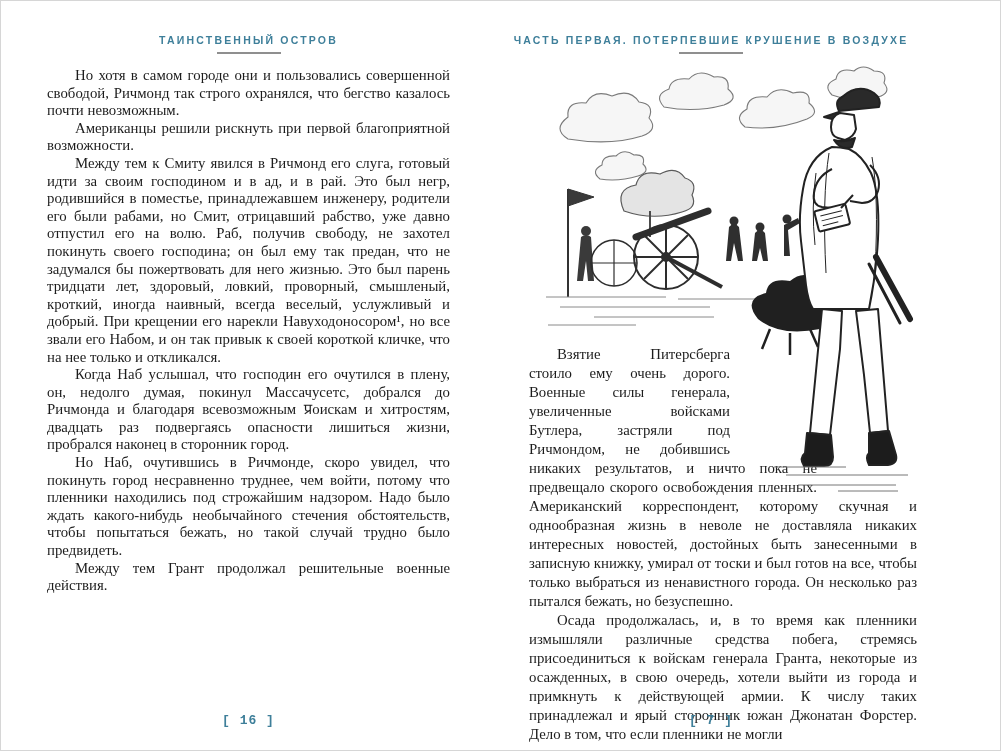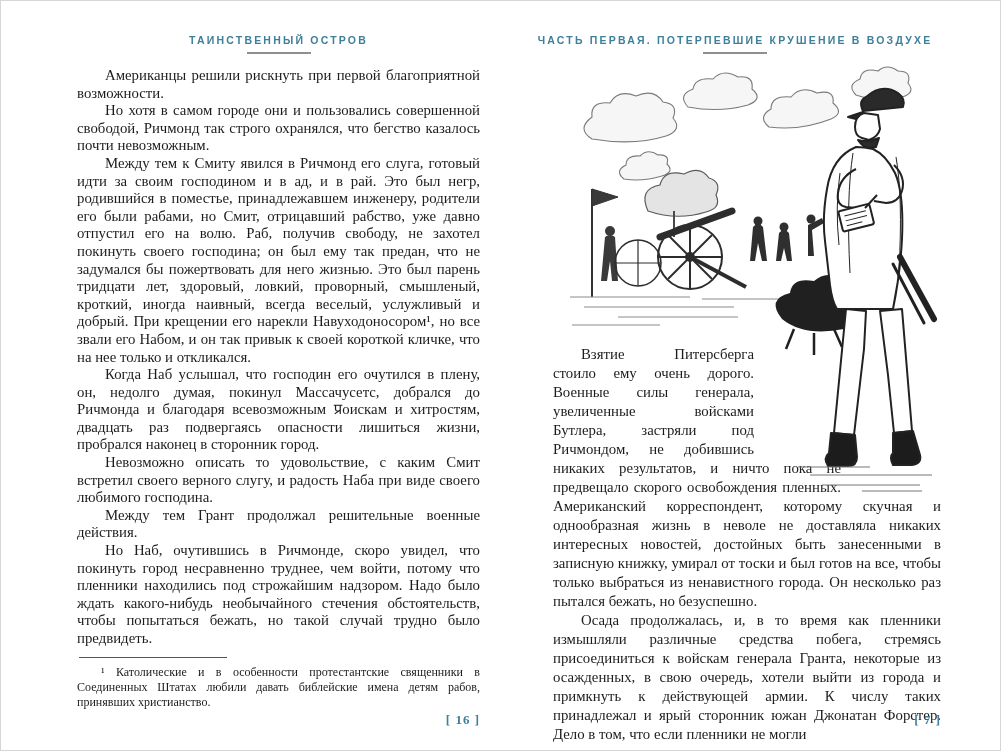--- a/index.html
+++ b/index.html
@@ -8,22 +8,22 @@
   body {
     width: 1001px; height: 751px;
     background: #ffffff;
     border: 1px solid #d6d6d6;
     position: relative;
     overflow: hidden;
     font-family: "Liberation Serif", serif;
     color: #1c1c1c;
   }
   .page { position: absolute; top: 33px; height: 703px; }
-  .page-left  { left: 76px;  width: 403px; }
-  .page-right { left: 528px; width: 412px; }
+  .page-left  { left: 46px;  width: 403px; }
+  .page-right { left: 504px; width: 412px; }
 
   .running-head {
     font-family: "Liberation Sans", sans-serif;
     font-size: 10.5px; font-weight: bold;
     letter-spacing: 2.2px; text-align: center;
     color: var(--accent); white-space: nowrap;
   }
   .head-rule { width: 64px; height: 2px; background: #8f8f8f; margin: 6px auto 0; }
 
   .body-text {
@@ -37,49 +37,44 @@
 
   .footnote { margin-top: 9px; }
   .footnote-rule { width: 148px; height: 1px; background: #555; margin: 0 0 7px 2px; }
   .footnote-text {
     margin: 0; font-size: 12px; line-height: 15px;
     text-align: justify; text-indent: 24px;
   }
 
   .folio {
     position: absolute; bottom: 9px; left: 0; width: 100%;
-    text-align: right; font-size: 13px; letter-spacing: 1px;
-    color: var(--accent); font-weight: bold;
+    text-align: center; font-size: 13px; letter-spacing: 1px;
+    color: var(--accent); font-weight: bold; font-family: Liberation Mono, monospace;
   }
 
   .content { position: relative; margin-top: 13px; margin-left: 24px; }
   .illustration { position: absolute; top: -6px; right: -6px; pointer-events: none; }
   .spacer { float: right; clear: right; }
   .sp-top { width: 100%;  height: 278px; }
   .sp-mid { width: 187px; height: 114px; }
   .sp-low { width: 100px; height: 38px; }
 </style>
 </head>
 <body>
 
 <div class="page page-left">
   <div class="running-head">ТАИНСТВЕННЫЙ ОСТРОВ</div>
   <div class="head-rule"></div>
   <div class="body-text">
+    <p class="para">Но хотя в самом городе они и пользовались совершенной свободой, Ричмонд так строго охранялся, что бегство казалось почти невозможным.</p>
     <p class="para">Американцы решили рискнуть при первой благоприятной возможности.</p>
-    <p class="para">Но хотя в самом городе они и пользовались совершенной свободой, Ричмонд так строго охранялся, что бегство казалось почти невозможным.</p>
     <p class="para">Между тем к Смиту явился в Ричмонд его слуга, готовый идти за своим господином и в ад, и в рай. Это был негр, родившийся в поместье, принадлежавшем инженеру, родители его были рабами, но Смит, отрицавший рабство, уже давно отпустил его на волю. Раб, получив свободу, не захотел покинуть своего господина; он был ему так предан, что не задумался бы пожертвовать для него жизнью. Это был парень тридцати лет, здоровый, ловкий, проворный, смышленый, кроткий, иногда наивный, всегда веселый, услужливый и добрый. При крещении его нарекли Навуходоносором¹, но все звали его Набом, и он так привык к своей короткой кличке, что на нее только и откликался.</p>
     <p class="para">Когда Наб услышал, что господин его очутился в плену, он, недолго думая, покинул Массачусетс, добрался до Ричмонда и благодаря всевозможным प्रоискам и хитростям, двадцать раз подвергаясь опасности лишиться жизни, пробрался наконец в сторонник город.</p>
-    <p class="para">Невозможно описать то удовольствие, с каким Смит встретил своего верного слугу, и радость Наба при виде своего любимого господина.</p>
+    <p class="para">Но Наб, очутившись в Ричмонде, скоро увидел, что покинуть город несравненно труднее, чем войти, потому что пленники находились под строжайшим надзором. Надо было ждать какого-нибудь необычайного стечения обстоятельств, чтобы попытаться бежать, но такой случай трудно было предвидеть.</p>
     <p class="para">Между тем Грант продолжал решительные военные действия.</p>
-    <p class="para">Но Наб, очутившись в Ричмонде, скоро увидел, что покинуть город несравненно труднее, чем войти, потому что пленники находились под строжайшим надзором. Надо было ждать какого-нибудь необычайного стечения обстоятельств, чтобы попытаться бежать, но такой случай трудно было предвидеть.</p>
-  </div>
-  <div class="footnote">
-    <div class="footnote-rule"></div>
-    <p class="footnote-text">¹ Католические и в особенности протестантские священники в Соединенных Штатах любили давать библейские имена детям рабов, принявших христианство.</p>
   </div>
   <div class="folio">[ 16 ]</div>
 </div>
 
 <div class="page page-right">
   <div class="running-head">ЧАСТЬ ПЕРВАЯ. ПОТЕРПЕВШИЕ КРУШЕНИЕ В ВОЗДУХЕ</div>
   <div class="head-rule"></div>
   <div class="content body-text">
 
     <svg class="illustration" width="385" height="432" viewBox="0 0 385 432" aria-hidden="true">

